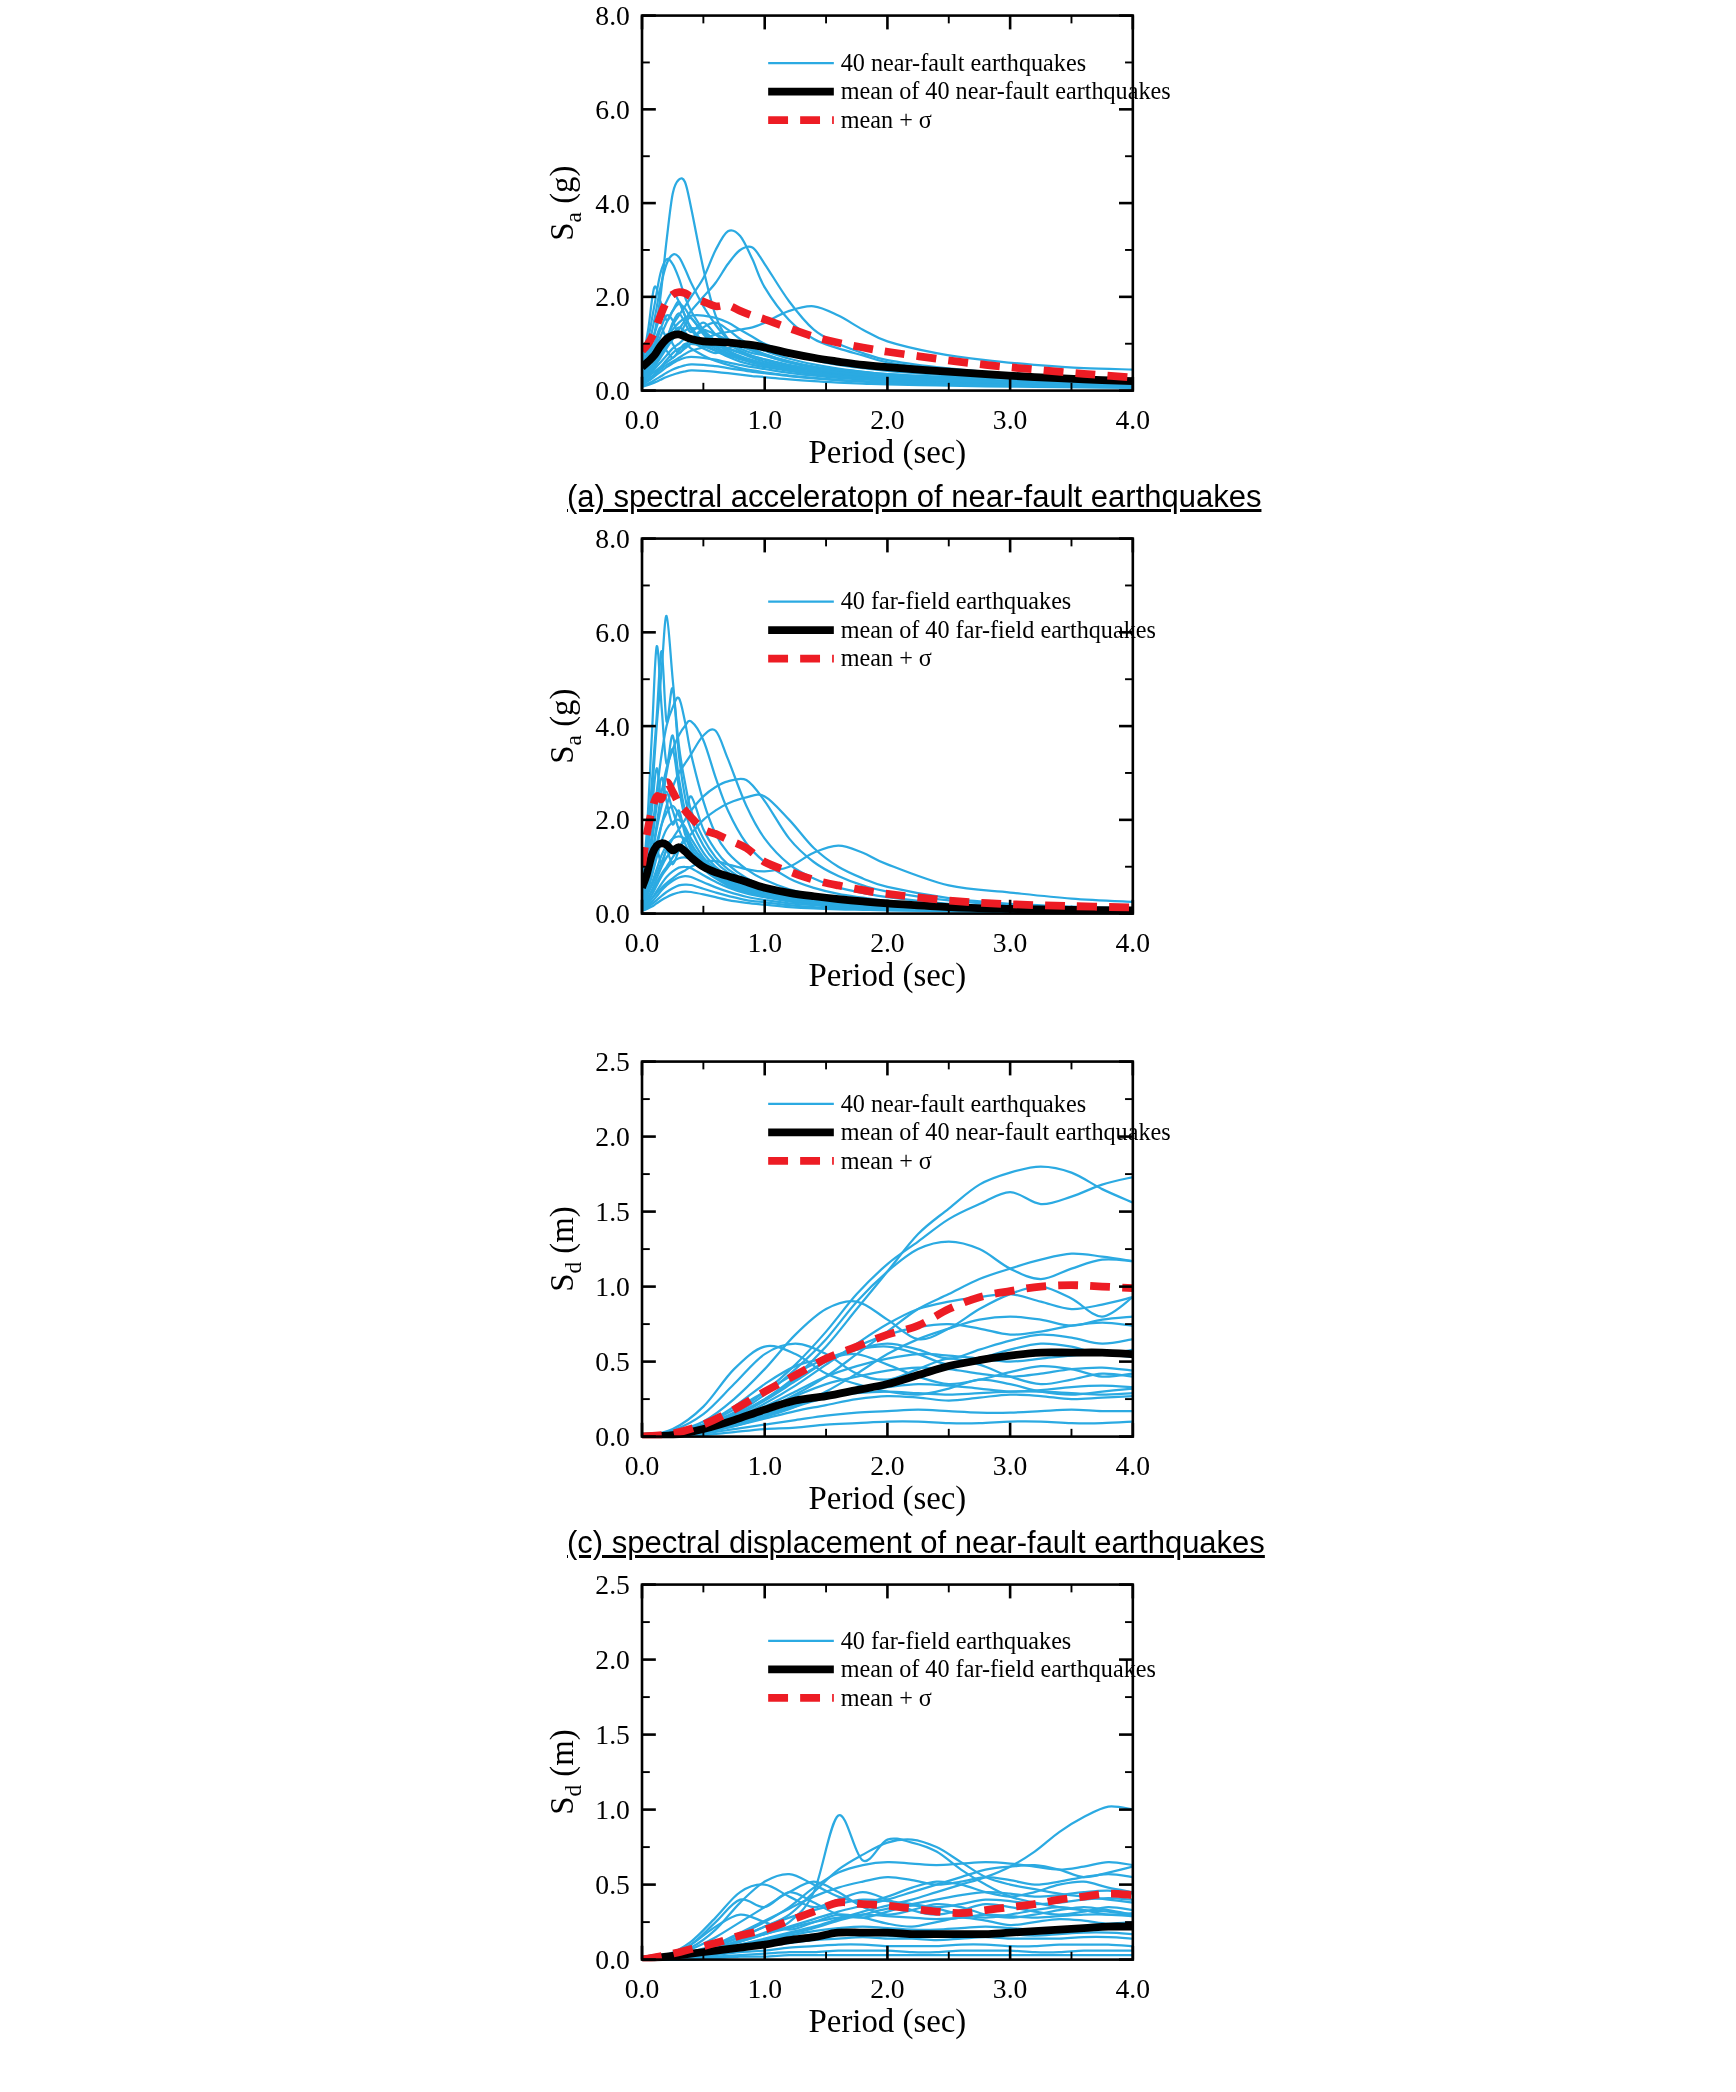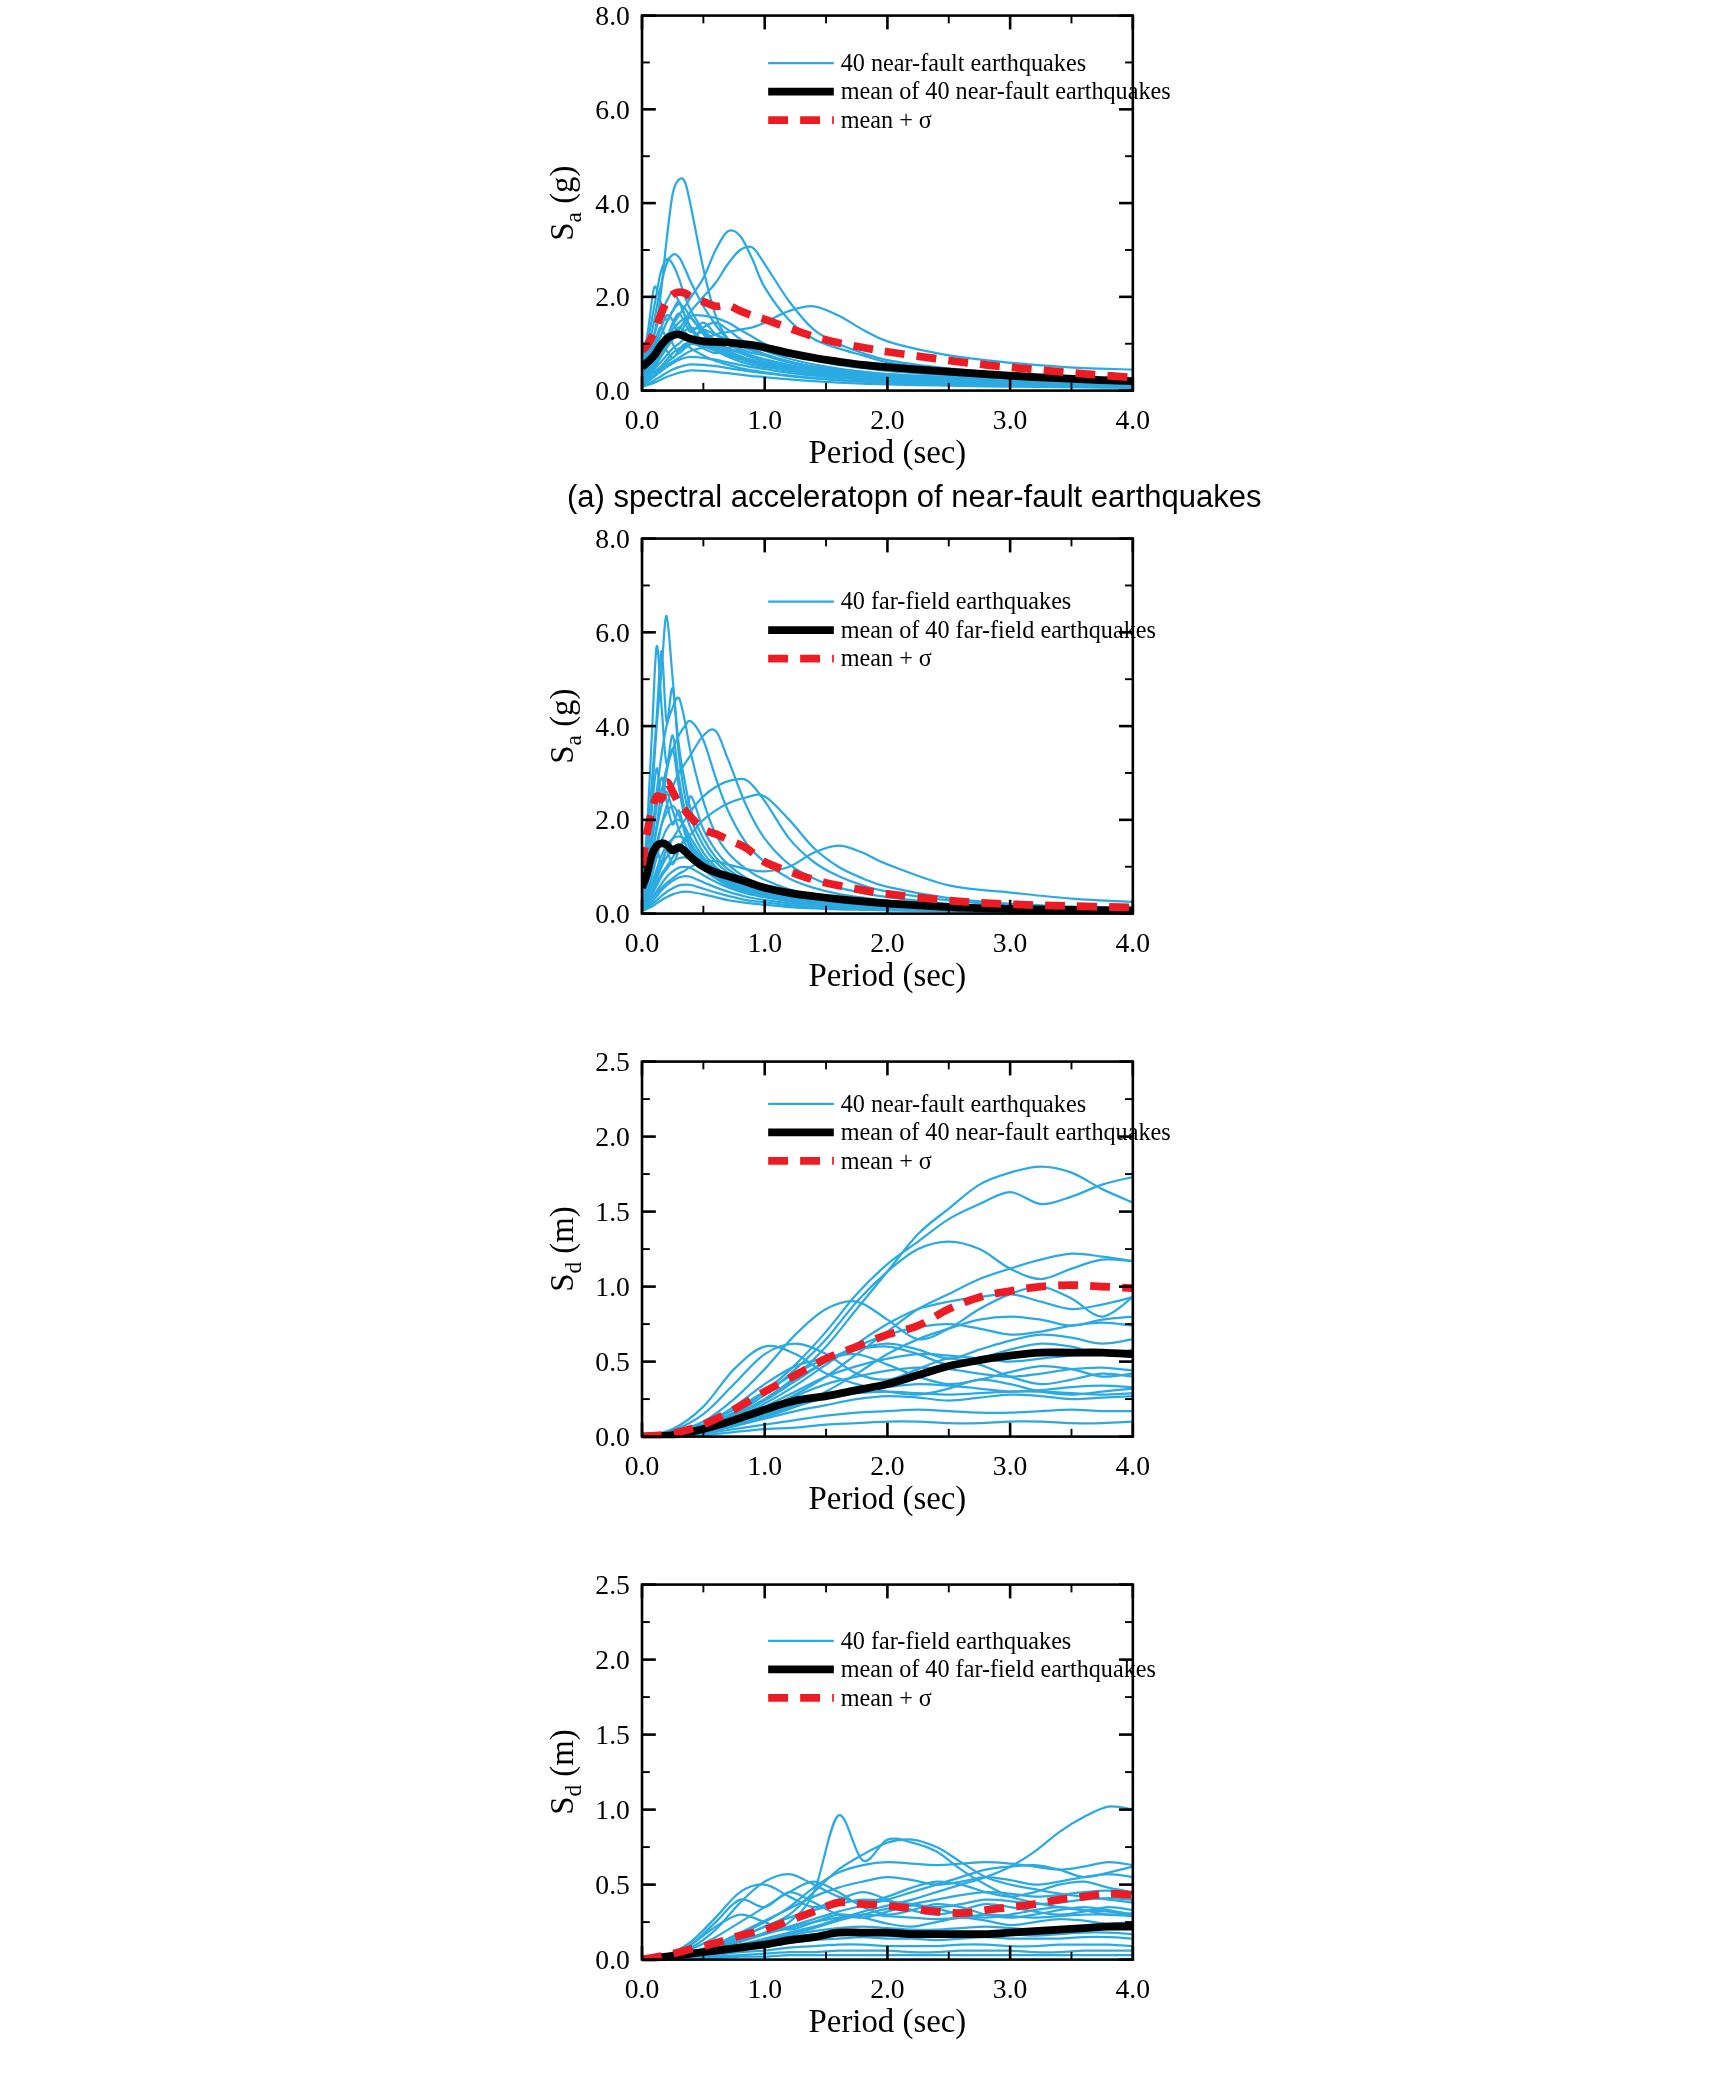--- a/index.html
+++ b/index.html
@@ -8,21 +8,21 @@
     background:#ffffff;
     font-family:"Liberation Serif","DejaVu Serif",serif;
   }
   .column{position:absolute;left:534px;top:0;width:674px;}
   figure{margin:0;padding:0;height:523px;}
   figure svg{display:block;}
   .caption{
     width:674px;height:52px;line-height:52px;
     text-align:center;padding-left:33px;box-sizing:border-box;
     font-family:"Liberation Sans","DejaVu Sans",sans-serif;
-    font-size:31px;color:#000;white-space:nowrap;
+    font-size:31px;color:#000;white-space:nowrap;text-decoration:underline;
   }
 </style>
 </head>
 <body>
 
 <div class="column">
 
   <figure>
     <svg width="674" height="471" viewBox="0 0 780 545">
         <defs>
@@ -291,20 +291,21 @@
         <line x1="693" y1="61.39999999999998" x2="684" y2="61.39999999999998" stroke="#000000" stroke-width="2.2"></line>
         <text x="409" y="536" font-size="38" text-anchor="middle" fill="#000">Period (sec)</text>
         <text transform="translate(45,235) rotate(-90)" font-size="38" text-anchor="middle" fill="#000"><tspan>S</tspan><tspan font-size="27" dy="9">d</tspan><tspan font-size="38" dy="-9"> (m)</tspan></text>
         <line x1="271" y1="67" x2="347" y2="67" stroke="#2BAAE2" stroke-width="2.6"></line>
         <text x="355" y="67" font-size="28" dy="9" fill="#000">40 near-fault earthquakes</text>
         <line x1="271" y1="100" x2="347" y2="100" stroke="#000000" stroke-width="9"></line>
         <text x="355" y="100" font-size="28" dy="9" fill="#000">mean of 40 near-fault earthquakes</text>
         <line x1="271" y1="133" x2="347" y2="133" stroke="#ED1C24" stroke-width="9" stroke-dasharray="23 14"></line>
         <text x="355" y="133" font-size="28" dy="9" fill="#000">mean + σ</text>
       </svg>
+    <div class="caption">(c) spectral displacement of near-fault earthquakes</div>
   </figure>
 
   <figure>
     <svg width="674" height="471" viewBox="0 0 780 545">
         <defs>
           <clipPath id="clip3">
             <rect x="125" y="10" width="568" height="444"></rect>
           </clipPath>
         </defs>
         <g clip-path="url(#clip3)">

